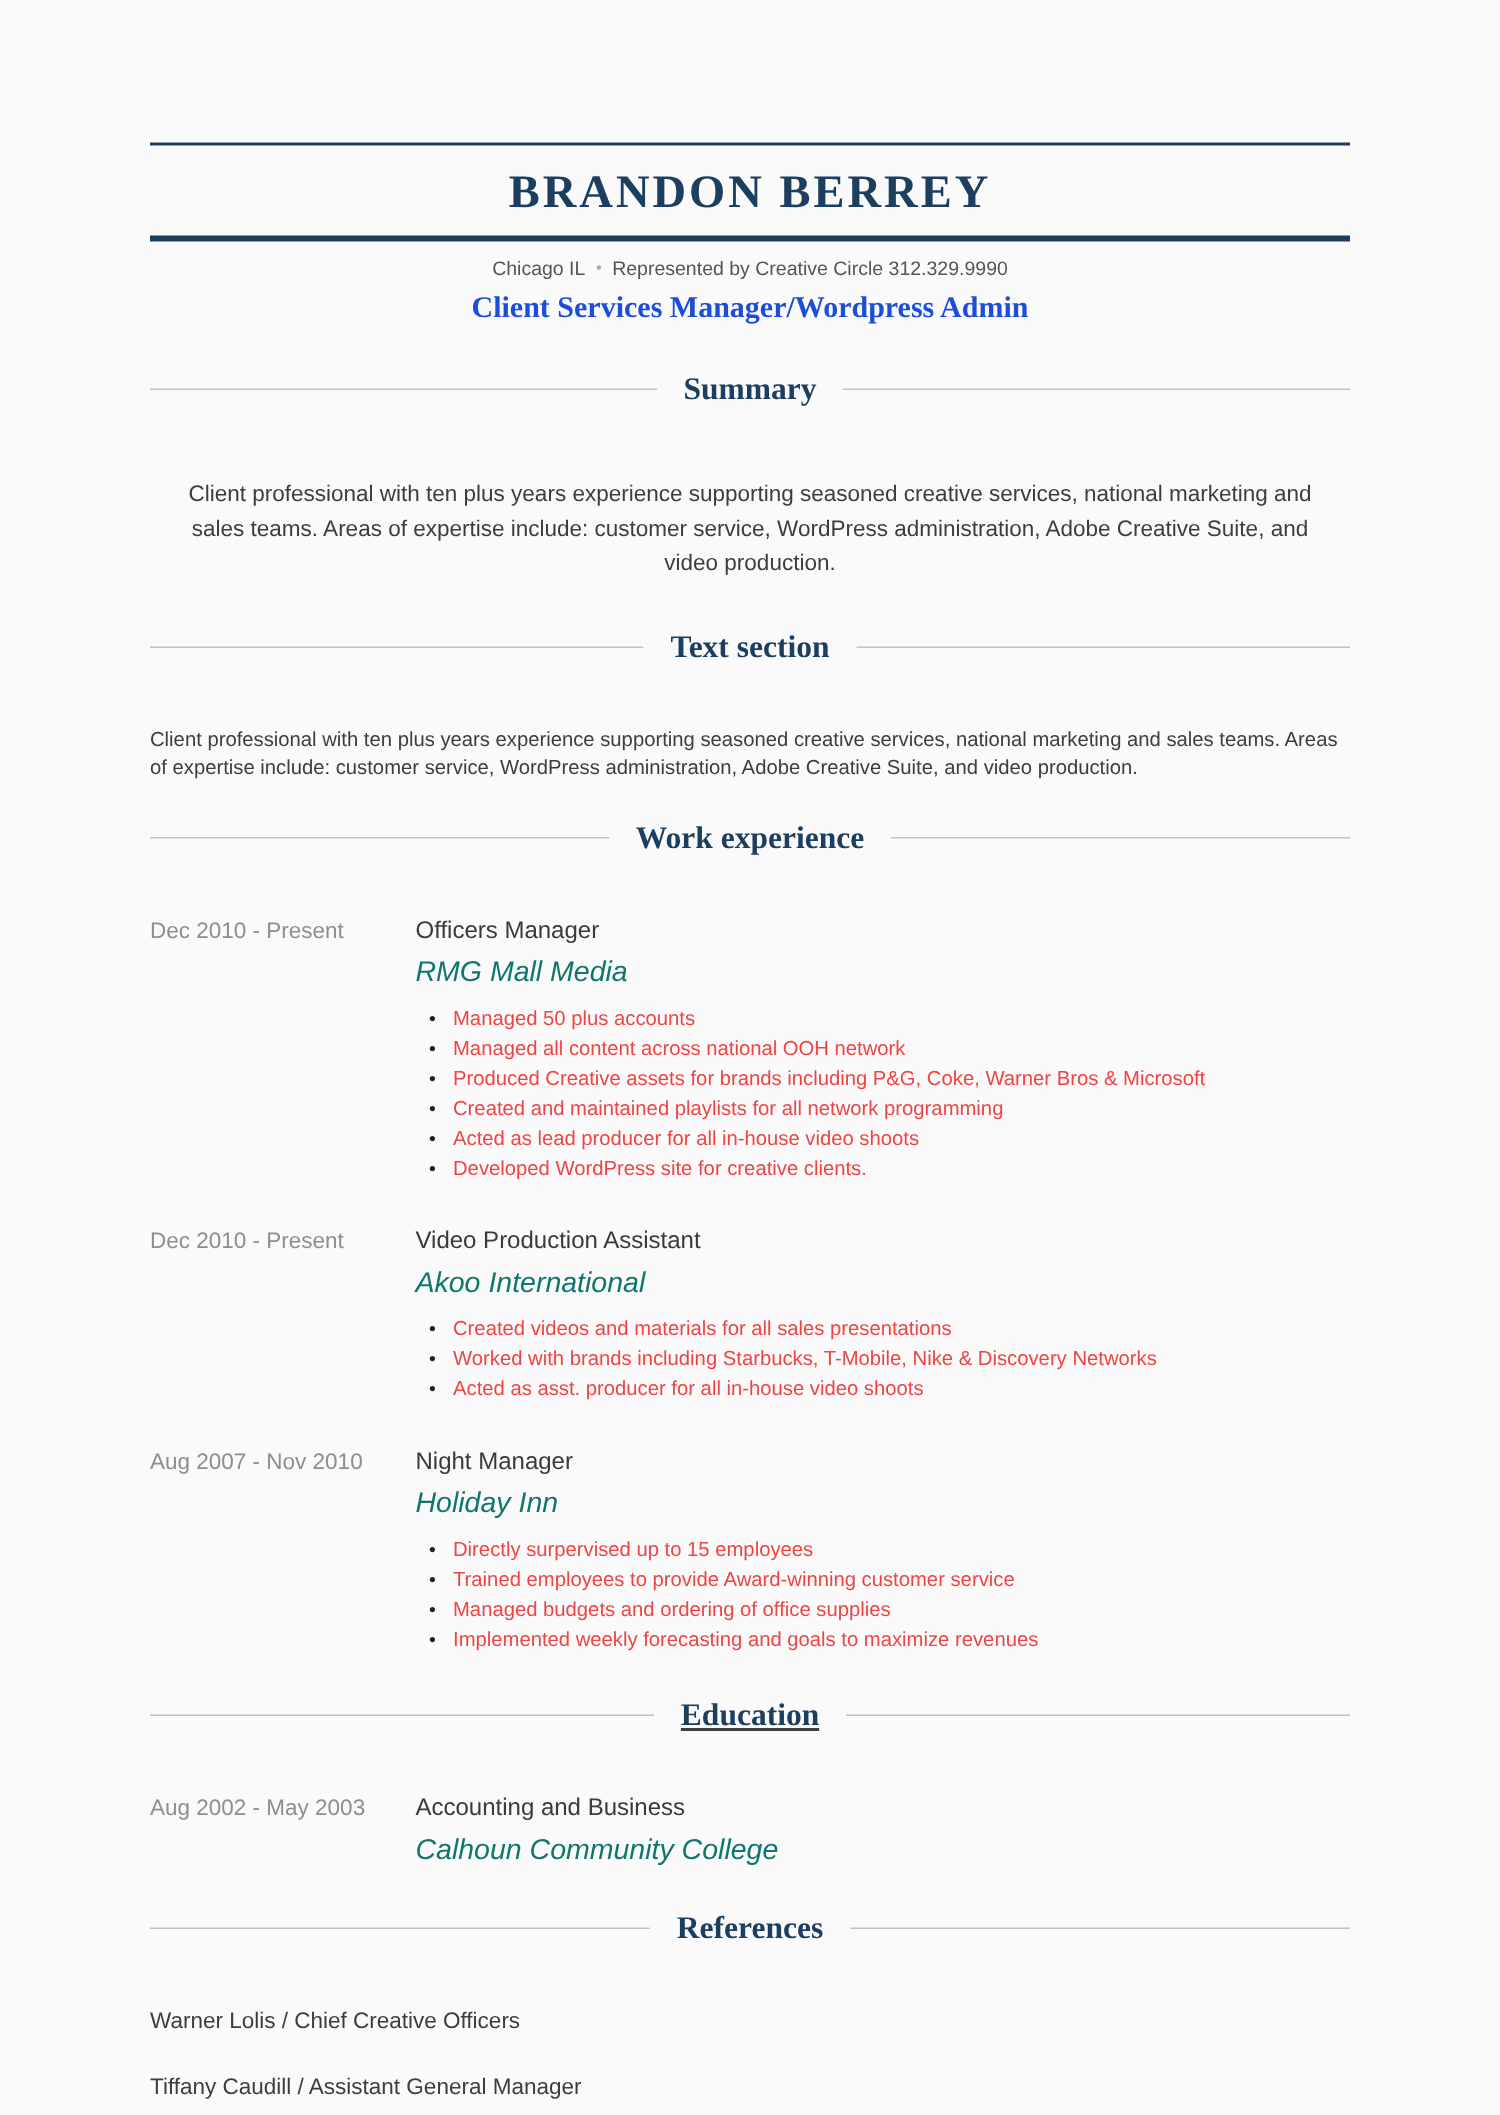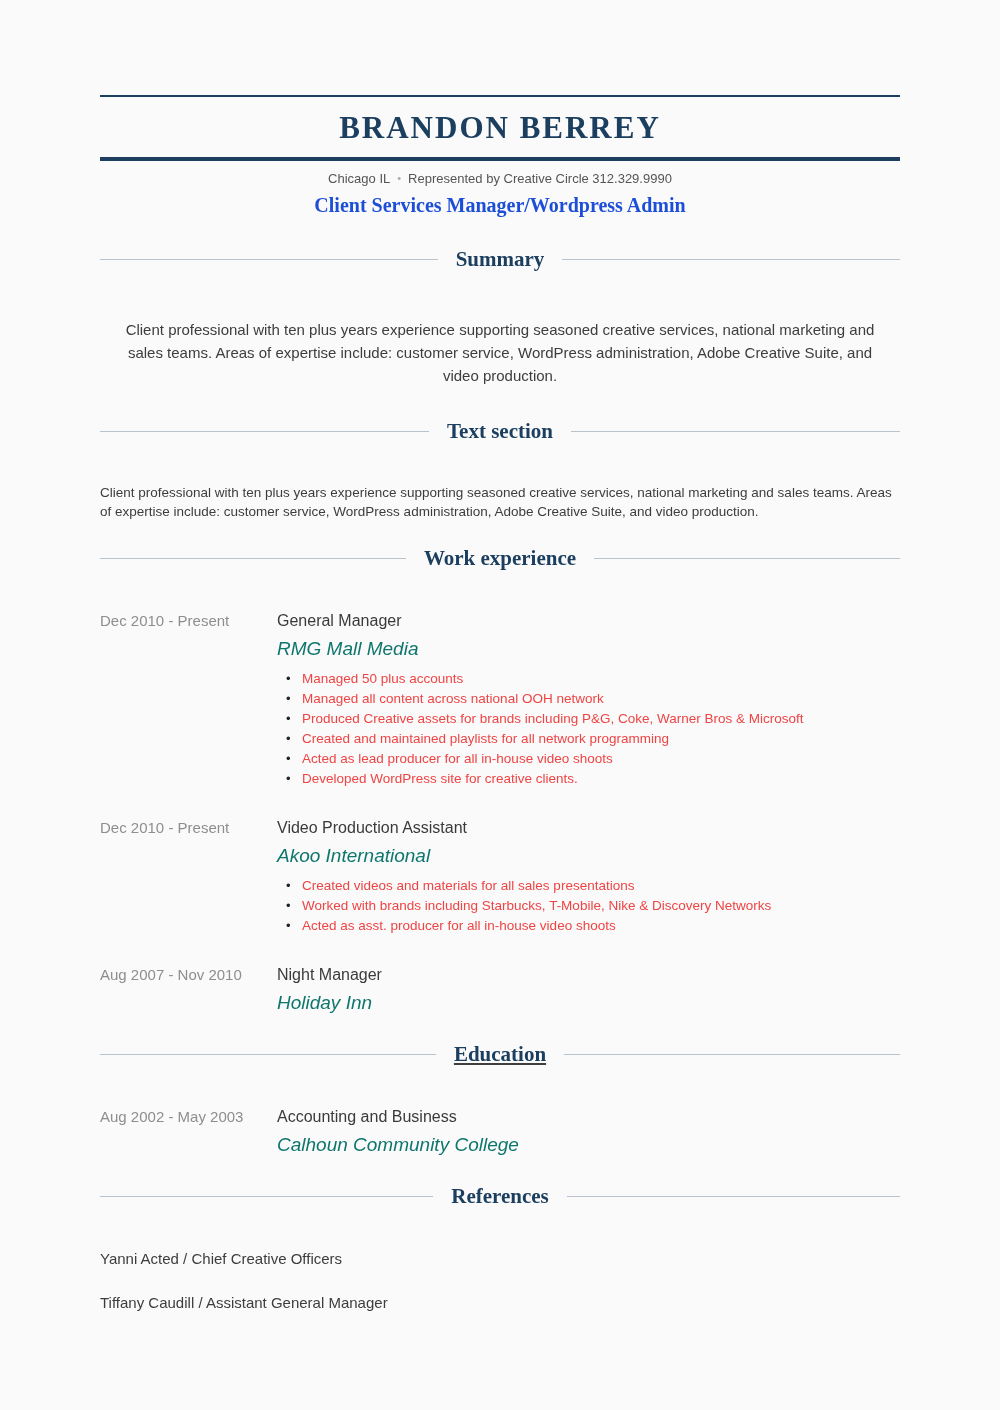--- a/index.html
+++ b/index.html
@@ -191,21 +191,21 @@
 
     <div class="section-heading sh-work">
       <div class="line"></div>
       <div class="label">Work experience</div>
       <div class="line"></div>
     </div>
     <div class="entries" id="work-entries">
   <div class="entry">
     <div class="entry-dates">Dec 2010 - Present</div>
     <div class="entry-body">
-      <div class="entry-title">General Manager</div>
+      <div class="entry-title">Officers Manager</div>
       <div class="entry-org">RMG Mall Media</div>
       <ul class="entry-bullets">
               <li>Managed 50 plus accounts</li>
               <li>Managed all content across national OOH network</li>
               <li>Produced Creative assets for brands including P&amp;G, Coke, Warner Bros &amp; Microsoft</li>
               <li>Created and maintained playlists for all network programming</li>
               <li>Acted as lead producer for all in-house video shoots</li>
               <li>Developed WordPress site for creative clients.</li>
             </ul>
     </div>
@@ -222,20 +222,26 @@
               <li>Acted as asst. producer for all in-house video shoots</li>
             </ul>
     </div>
   </div>
 
   <div class="entry">
     <div class="entry-dates">Aug 2007 - Nov 2010</div>
     <div class="entry-body">
       <div class="entry-title">Night Manager</div>
       <div class="entry-org">Holiday Inn</div>
+      <ul class="entry-bullets">
+              <li>Directly surpervised up to 15 employees</li>
+              <li>Trained employees to provide Award-winning customer service</li>
+              <li>Managed budgets and ordering of office supplies</li>
+              <li>Implemented weekly forecasting and goals to maximize revenues</li>
+            </ul>
     </div>
   </div>
 </div>
 
     <div class="section-heading sh-education">
       <div class="line"></div>
       <div class="label">Education</div>
       <div class="line"></div>
     </div>
     <div class="entries" id="education-entries">
@@ -248,18 +254,18 @@
     </div>
   </div>
 </div>
 
     <div class="section-heading sh-references">
       <div class="line"></div>
       <div class="label">References</div>
       <div class="line"></div>
     </div>
     <div class="references-list" id="references-list">
-        <p class="reference-item">Yanni Acted / Chief Creative Officers</p>
+        <p class="reference-item">Warner Lolis / Chief Creative Officers</p>
         <p class="reference-item">Tiffany Caudill / Assistant General Manager</p>
       </div>
 
   </div>
 </div>
 
 </body></html>

